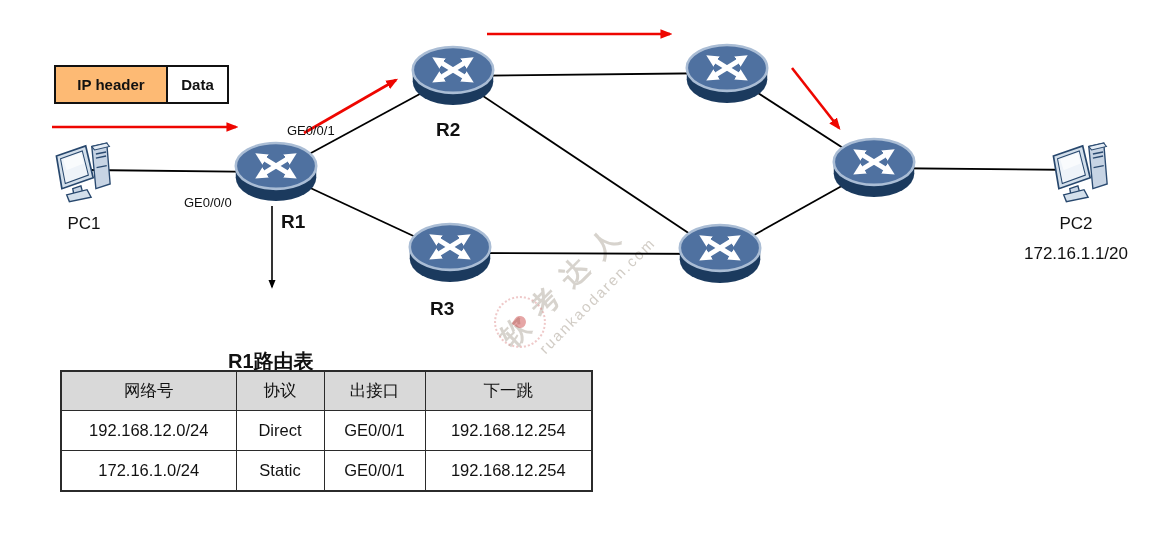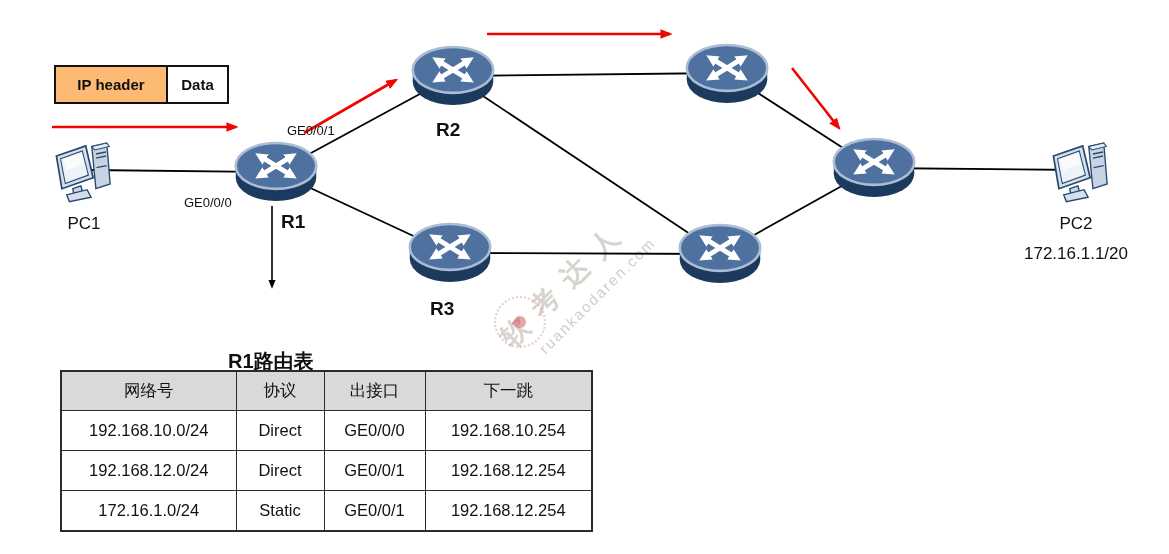--- a/index.html
+++ b/index.html
@@ -185,26 +185,20 @@
       <thead>
         <tr>
           <th>网络号</th>
           <th>协议</th>
           <th>出接口</th>
           <th>下一跳</th>
         </tr>
       </thead>
       <tbody>
         <tr>
-          <td>192.168.10.0/24</td>
-          <td>Direct</td>
-          <td>GE0/0/0</td>
-          <td>192.168.10.254</td>
-        </tr>
-        <tr>
           <td>192.168.12.0/24</td>
           <td>Direct</td>
           <td>GE0/0/1</td>
           <td>192.168.12.254</td>
         </tr>
         <tr>
           <td>172.16.1.0/24</td>
           <td>Static</td>
           <td>GE0/0/1</td>
           <td>192.168.12.254</td>

